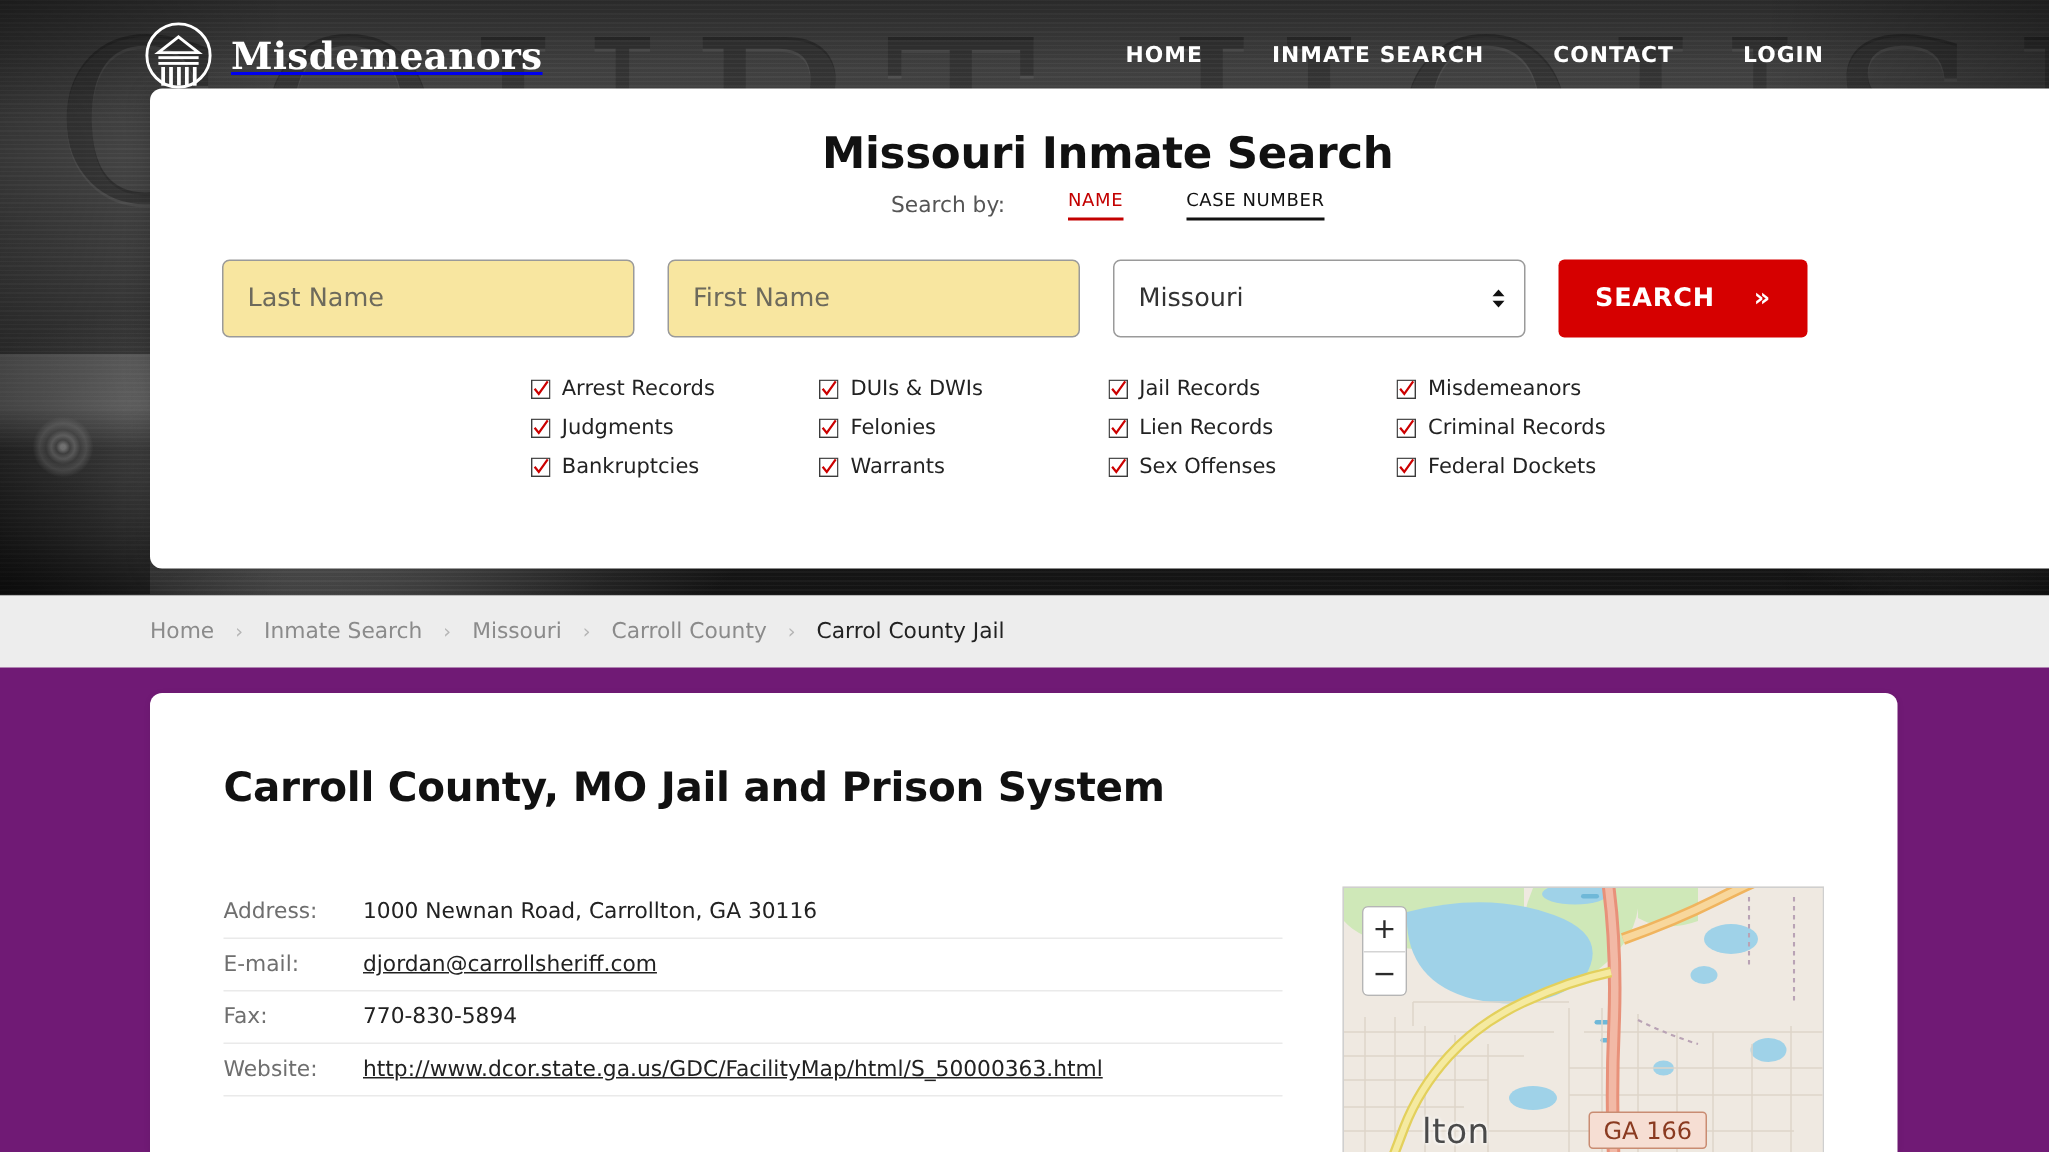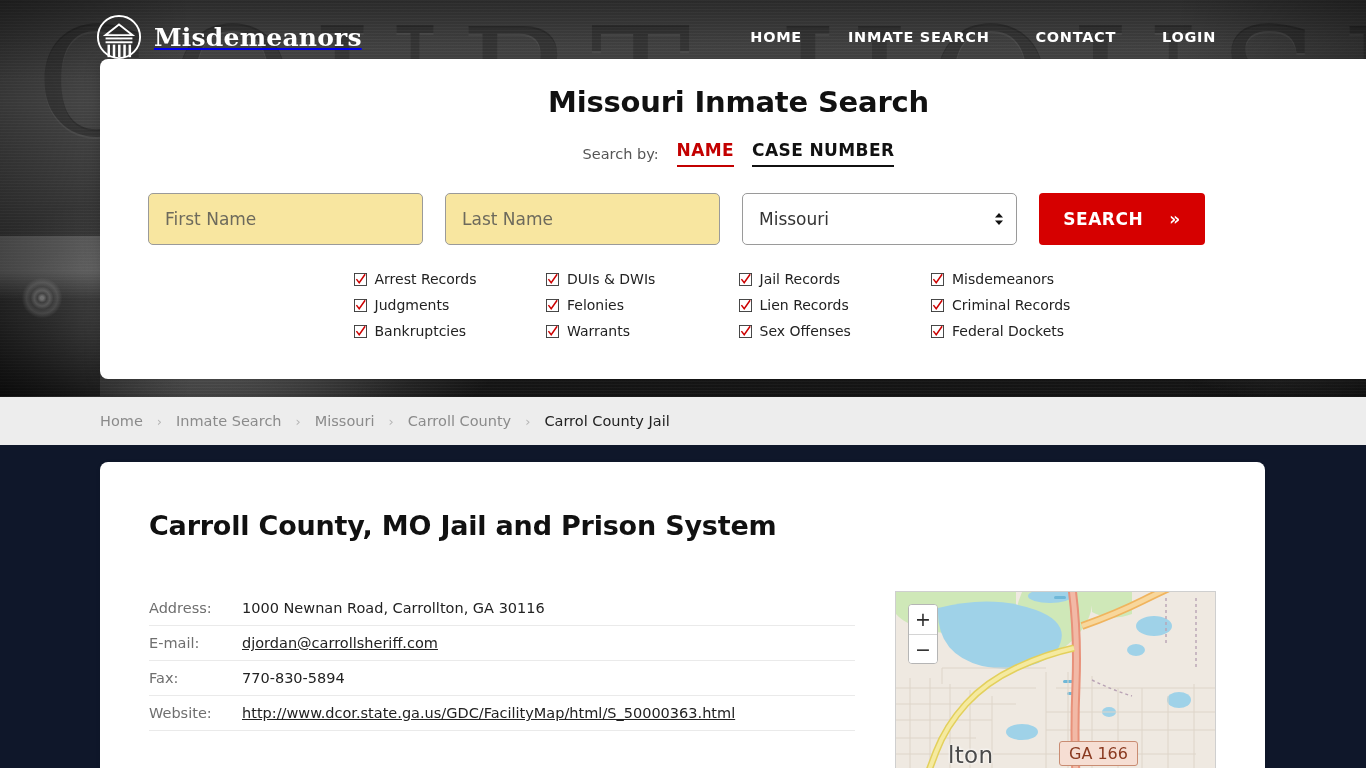--- a/index.html
+++ b/index.html
@@ -79,25 +79,25 @@
     box-shadow: 0 2px 16px rgba(0,0,0,.22);
     z-index: 4;
     padding: 26px 48px 0;
   }
   .search-title {
     text-align: center; font-size: 29px; font-weight: 700; color: #111;
     letter-spacing: -.2px;
   }
   .search-by-row {
     display: flex; align-items: center; justify-content: center;
-    gap: 18px; margin-top: 21px;
+    gap: 42px; margin-top: 7px;
   }
   .search-by-label { font-size: 14.5px; color: #555; }
   .tab {
-    font-size: 17px; font-weight: 700; letter-spacing: .4px;
+    font-size: 12px; font-weight: 400; letter-spacing: .4px;
     padding-bottom: 5px; cursor: pointer; background: none; border: 0;
     font-family: inherit;
   }
   .tab.active { color: #c30000; border-bottom: 2px solid #c30000; }
   .tab.inactive { color: #111; border-bottom: 2px solid #111; }
 
   .form-row {
     display: flex; align-items: center; gap: 22px; margin-top: 26px;
   }
   .field {
@@ -141,21 +141,21 @@
     position: relative; width: 1366px; height: 48px;
     background: #ededed;
     display: flex; align-items: center;
     padding-left: 100px; gap: 0;
   }
   .crumb { font-size: 14.5px; color: #8b8b8b; text-decoration: none; white-space: nowrap; }
   .crumb.current { color: #222; }
   .crumb-sep { color: #b5b5b5; font-size: 13px; padding: 0 14px; }
 
   
-  .page { position: relative; width: 1366px; height: 323px; background: #0f172a; }
+  .page { position: relative; width: 1366px; height: 323px; background: #701a75; }
   .content-card {
     position: absolute; left: 100px; top: 17px; width: 1165px; height: 306px;
     background: #fff; border-radius: 8px 8px 0 0;
     box-shadow: 0 1px 5px rgba(0,0,0,.07);
     padding: 48px 49px 0;
   }
   .page-title {
     font-size: 27px; font-weight: 700; color: #111; letter-spacing: -.2px;
   }
   .body-row { display: flex; gap: 40px; margin-top: 50px; }
@@ -233,22 +233,22 @@
   <div class="search-card">
     <div class="search-title">Missouri Inmate Search</div>
 
     <div class="search-by-row">
       <span class="search-by-label">Search by:</span>
       <button class="tab active">NAME</button>
       <button class="tab inactive">CASE NUMBER</button>
     </div>
 
     <div class="form-row">
+      <input class="field last" type="text" placeholder="Last Name" style="">
       <input class="field first" type="text" placeholder="First Name" style="">
-      <input class="field last" type="text" placeholder="Last Name" style="">
       <div class="select-wrap">
         <select class="state-select">
           <option>Missouri</option>
         </select>
         <span class="select-caret">
           <svg width="10" height="14" viewBox="0 0 10 14">
             <path d="M5 1 L9 5.5 L1 5.5 Z" fill="#111"></path>
             <path d="M5 13 L9 8.5 L1 8.5 Z" fill="#111"></path>
           </svg>
         </span>

